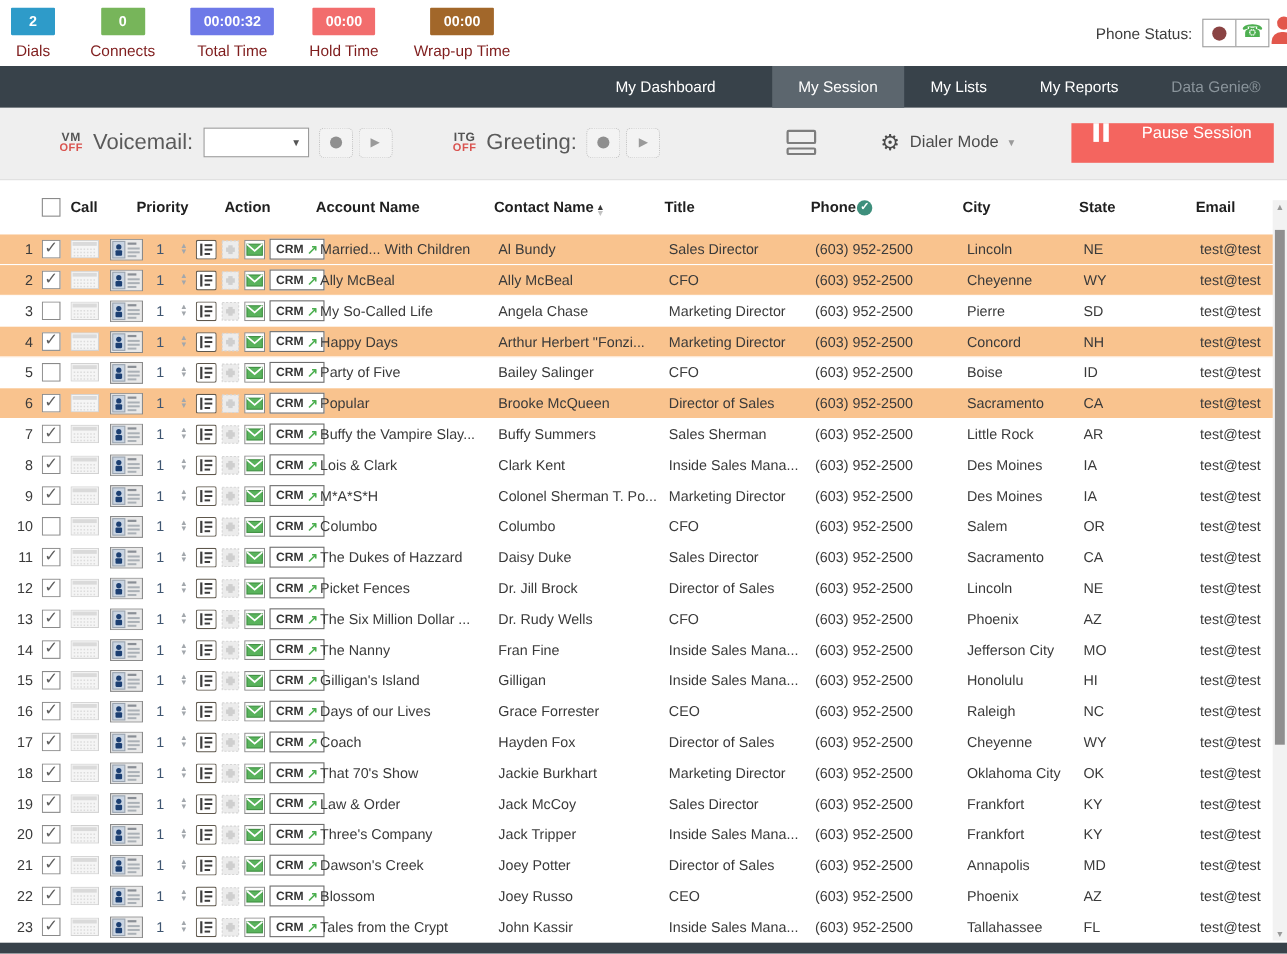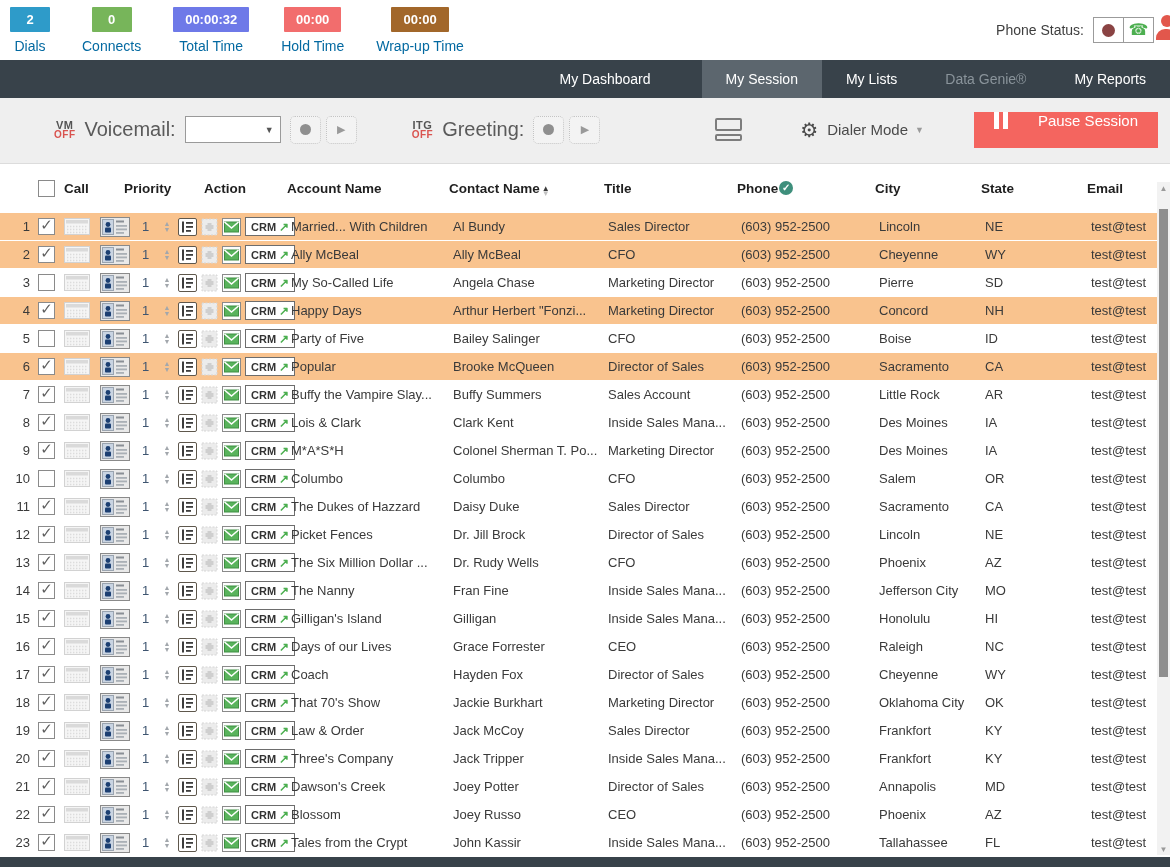--- a/index.html
+++ b/index.html
@@ -3,21 +3,21 @@
 <meta charset="utf-8">
 <style>
   * { margin:0; padding:0; }
   html,body { width:1170px; height:867px; overflow:hidden; }
   body { font-family:"Liberation Sans", sans-serif; background:#fff; position:relative; }
 
   
   .topbar { height:60px; display:flex; align-items:flex-start; padding:7px 0 0 10px; box-sizing:border-box; position:relative; }
   .stat { display:flex; flex-direction:column; align-items:center; margin-right:32px; }
   .stat .box { min-width:40px; padding:5px 12px; color:#fff; font-weight:bold; font-size:13px; text-align:center; box-sizing:border-box; border-radius:1px; }
-  .stat .lbl { margin-top:6px; font-size:14px; color:#0369a1; }
+  .stat .lbl { margin-top:6px; font-size:14px; color:#7f1d1d; }
   .phone-status { position:absolute; right:16px; top:17px; display:flex; align-items:center; font-size:14px; color:#3e3e3e; }
   .ps-boxes { display:flex; margin-left:9px; border:1px solid #9b9b9b; background:#fff; }
   .ps-box { width:29px; height:24px; display:flex; align-items:center; justify-content:center; }
   .ps-box + .ps-box { border-left:1px solid #9b9b9b; }
   .ps-dot { width:13px; height:13px; border-radius:50%; background:#8a4343; }
   .ps-phone { color:#4daf50; font-size:16px; line-height:16px; }
   .edge-person { position:absolute; right:-8px; top:15px; width:22px; height:28px; }
   .edge-person .head { width:12px; height:12px; border-radius:50%; background:#E2574C; margin:0 auto; }
   .edge-person .bod { width:20px; height:11px; border-radius:9px 9px 0 0; background:#E2574C; margin-top:2px; }
 
@@ -126,22 +126,22 @@
   <div class="edge-person">
     <div class="head"></div>
       <div class="bod"></div>
   </div>
 </div>
 
 <div class="nav">
   <div class="tab">My Dashboard</div>
   <div class="tab active">My Session</div>
   <div class="tab">My Lists</div>
+  <div class="tab">My Reports</div>
   <div class="tab disabled">Data Genie®</div>
-  <div class="tab">My Reports</div>
 </div>
 
 <div class="toolbar">
   <div class="badge">
     <span class="t">VM</span>
     <span class="b">OFF</span>
   </div>
   <span class="tb-label">Voicemail:</span>
   <div class="vm-select">
     <span class="val"></span>
@@ -726,21 +726,21 @@
             <polyline points="2.5,4 9.5,10 16.5,4" fill="none" stroke="#ffffff" stroke-width="1.6"></polyline>
           </svg>
       </span>
       <span class="crm">
         <span>CRM</span>
         <span class="arr">↗</span>
       </span>
     </div>
     <div class="c c-acc">Buffy the Vampire Slay...</div>
     <div class="c c-con">Buffy Summers</div>
-    <div class="c c-tit">Sales Account</div>
+    <div class="c c-tit">Sales Sherman</div>
     <div class="c c-pho">(603) 952-2500</div>
     <div class="c c-cit">Little Rock</div>
     <div class="c c-sta">AR</div>
     <div class="c c-ema">test@test</div>
   </div>
 
   <div class="row">
     <div class="c c-num">8</div>
     <div class="c c-chk">
         <span class="cb on">

